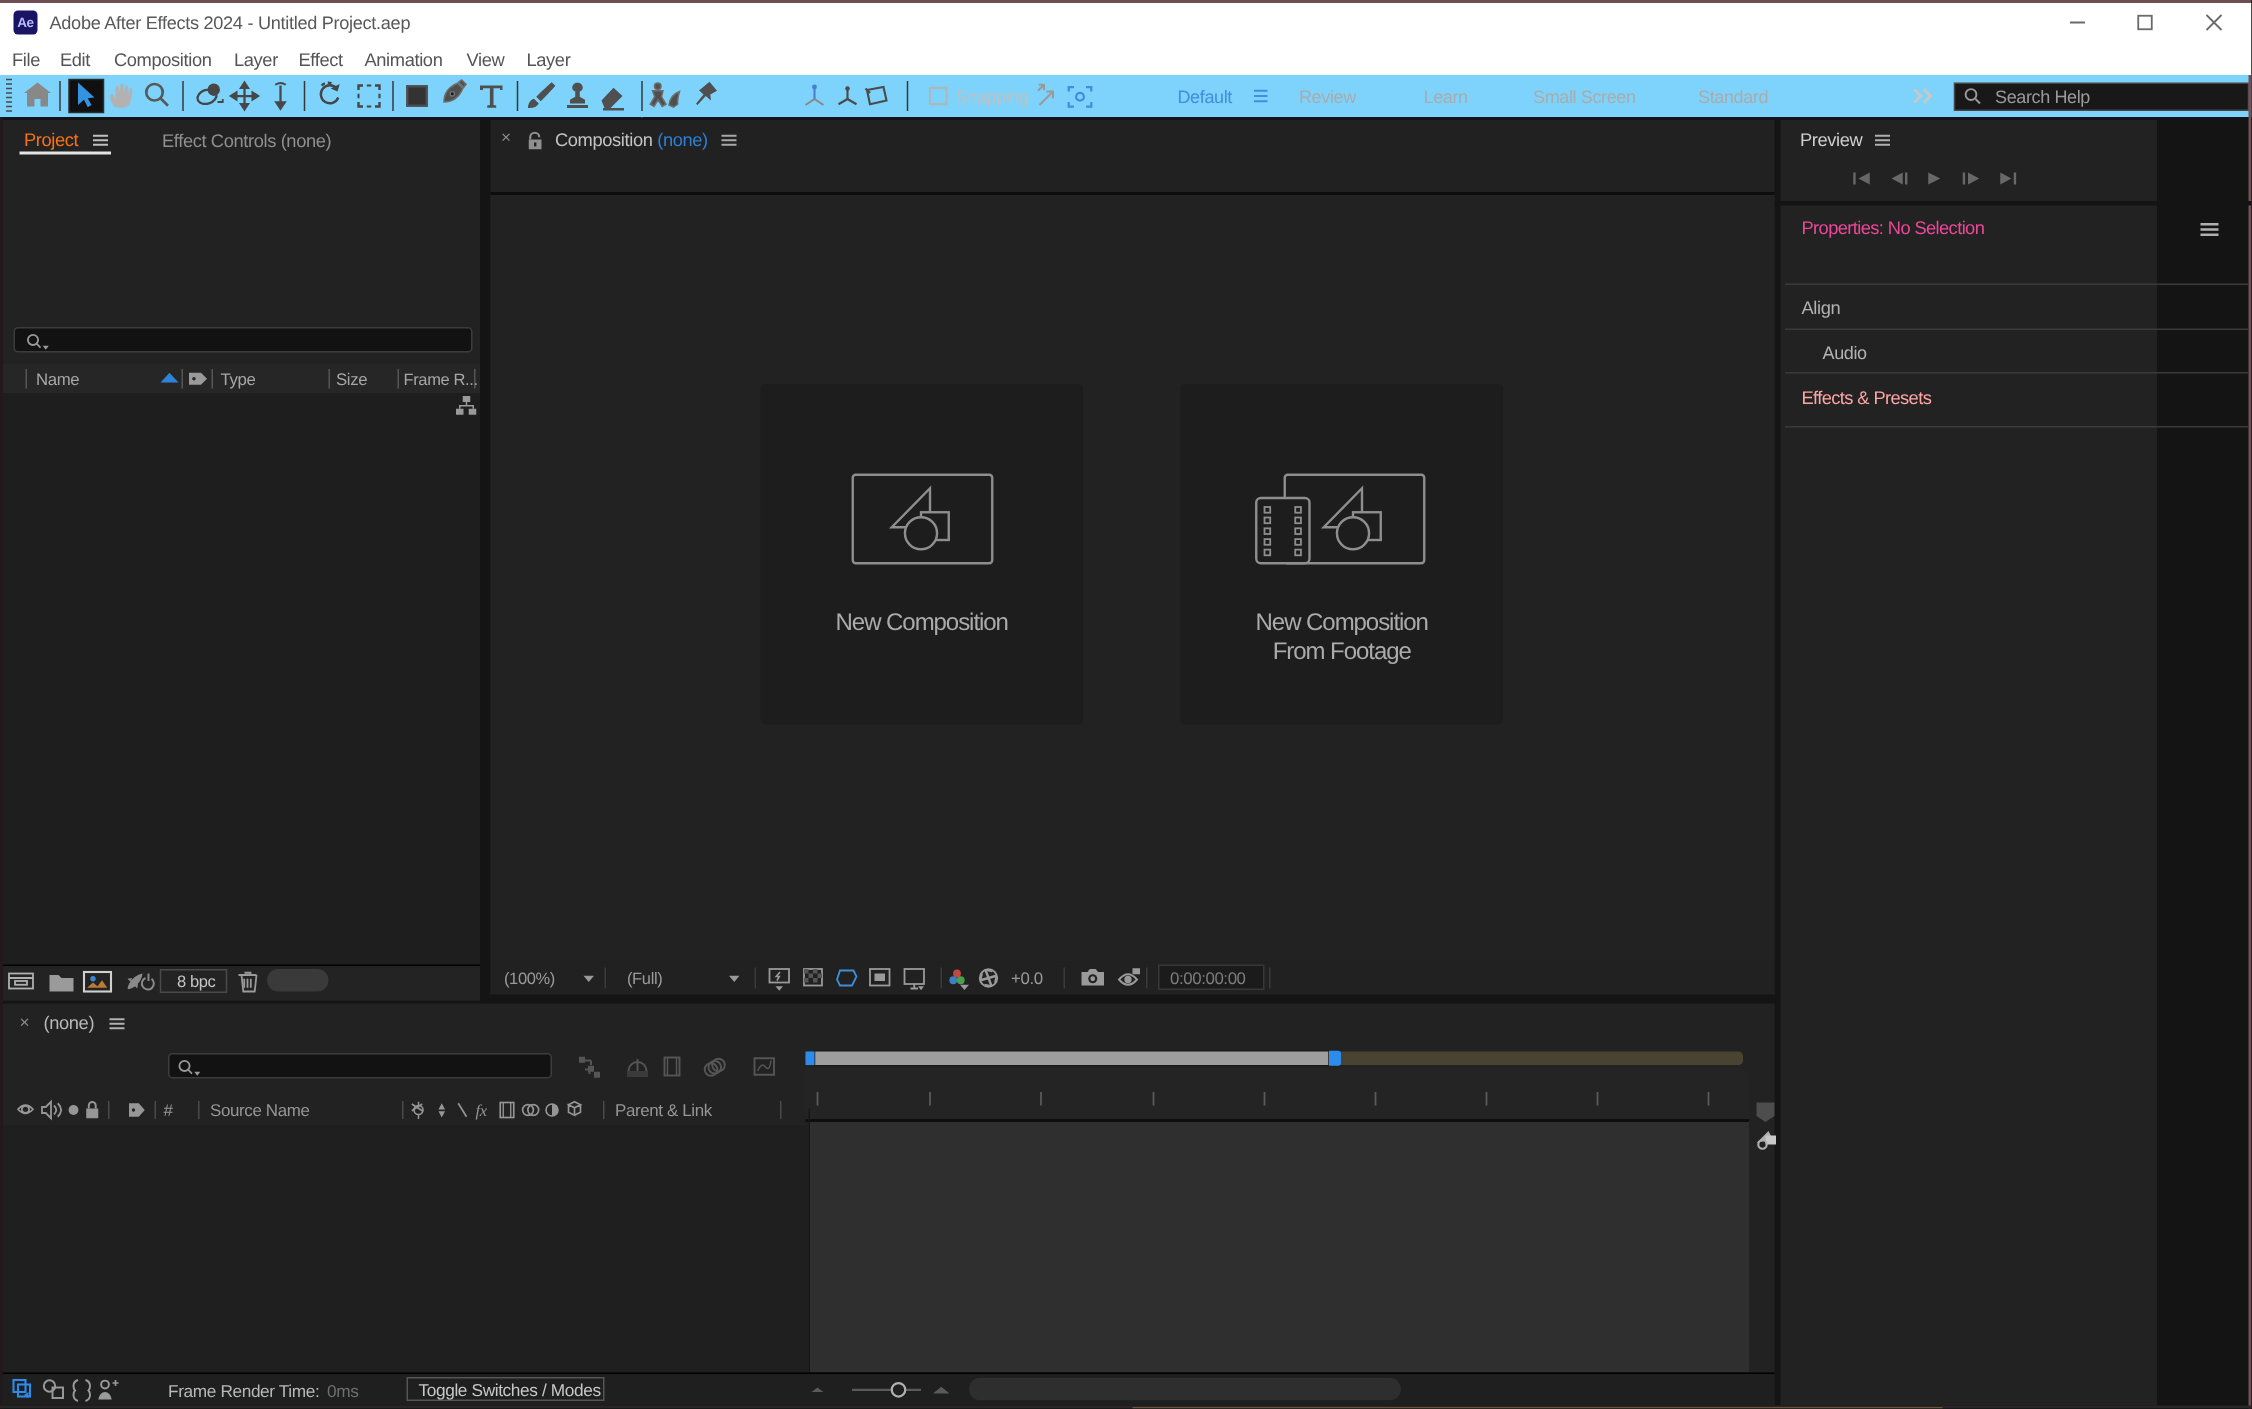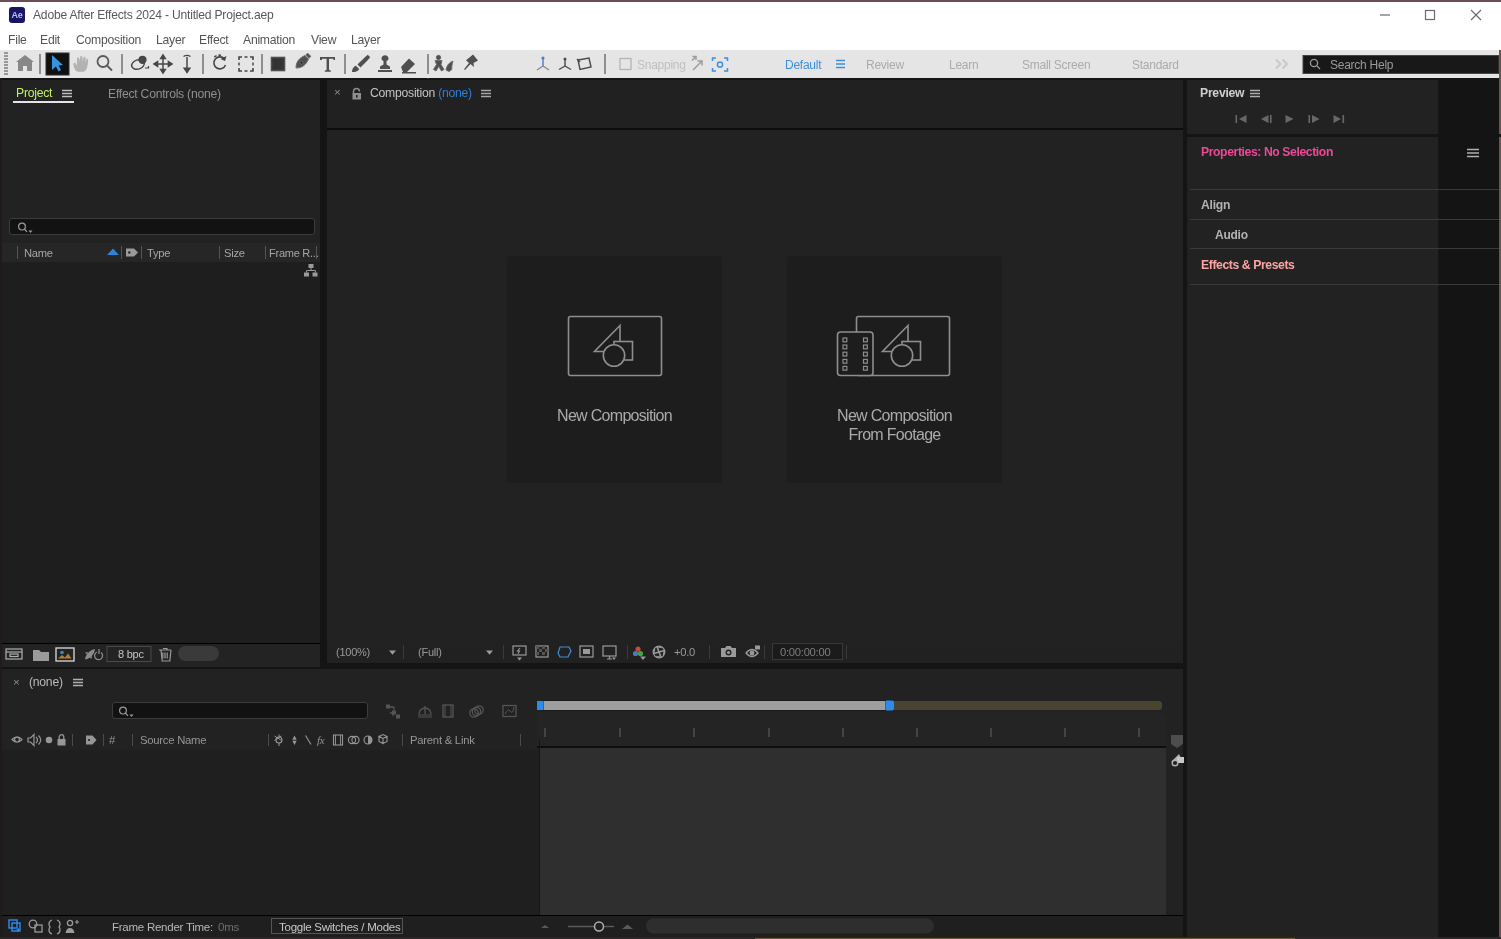--- a/index.html
+++ b/index.html
@@ -29,21 +29,21 @@
 <span style="position:absolute;left:40px;">Edit</span>
 <span style="position:absolute;left:76px;">Composition</span>
 <span style="position:absolute;left:156px;">Layer</span>
 <span style="position:absolute;left:199px;">Effect</span>
 <span style="position:absolute;left:243px;">Animation</span>
 <span style="position:absolute;left:311px;">View</span>
 <span style="position:absolute;left:351px;">Layer</span>
 <span style="position:absolute;left:409px;margin-top:32px;">Help</span>
 </div>
 
-<div class="abs" id="toolbar" style="left:0;top:50px;width:1501px;height:28px;background:#e5e5e5;">
+<div class="abs" id="toolbar" style="left:0;top:50px;width:1501px;height:28px;background:#7dd3fc;">
 <svg width="1501" height="28" viewBox="0 0 1501 28">
   <g stroke="#6e6e6e" fill="#6e6e6e">
 
     <g stroke="#4a4a4a" stroke-width="1">
           <path d="M4 3h4M4 6h4M4 9h4M4 12h4M4 15h4M4 18h4M4 21h4M4 24h4" fill="none"></path>
         </g>
 
     <path d="M25 5 L34 12 L32 12 L32 21 L27 21 L27 16 L23 16 L23 21 L18 21 L18 12 L16 12 Z" fill="#888888" stroke="none"></path>
     <line x1="40" y1="4" x2="40" y2="24" stroke="#383838"></line>
 
@@ -176,21 +176,21 @@
 </svg>
 </div>
 
 <div class="abs" style="left:0;top:78px;width:2px;height:861px;background:#201a1c;"></div>
 <div class="abs" style="left:1499px;top:50px;width:2px;height:889px;background:#6e5258;"></div>
 <div class="abs" style="left:0;top:937px;width:1501px;height:2px;background:#2a2526;"></div>
 <div class="abs" style="left:755px;top:938px;width:540px;height:1px;background:#6a5433;"></div>
 
 <div class="abs" id="leftpanel" style="left:2px;top:80px;width:318px;height:587px;background:#222222;">
 
-  <div class="txt" style="left:14px;top:6px;font-size:12.2px;color:#bef264;">Project</div>
+  <div class="txt" style="left:14px;top:6px;font-size:12.2px;color:#f97316;">Project</div>
   <svg class="abs" style="left:59px;top:9px;" width="12" height="10">
       <path d="M1 1.5h10M1 4.5h10M1 7.5h10" stroke="#c0c0c0" stroke-width="1.3"></path>
     </svg>
   <div class="abs" style="left:11px;top:21px;width:61px;height:2px;background:#e4e4e4;"></div>
   <div class="txt" style="left:106px;top:7px;font-size:12.2px;color:#8f8f8f;">Effect Controls <span style="color:#8f8f8f;">(none)</span></div>
 
   <div class="abs" style="left:7px;top:138px;width:306px;height:17px;background:#121212;border:1px solid #3c3c3c;border-radius:3px;"></div>
   <svg class="abs" style="left:15px;top:142px;" width="18" height="12">
       <g fill="none" stroke="#9a9a9a" stroke-width="1.2">
         <circle cx="5" cy="4.6" r="3.4"></circle>
@@ -376,21 +376,21 @@
         <rect x="428" y="4.5" width="5" height="4" fill="#9a9a9a" stroke="none"></rect>
       </g>
     <line x1="437.5" y1="4" x2="437.5" y2="18" stroke="#3a3a3a"></line>
     <rect x="445.5" y="2.5" width="70" height="16" fill="#1b1b1b" stroke="#383838"></rect>
       <text x="453" y="15" font-size="11.2" fill="#7d7d7d" font-family="Liberation Sans">0:00:00:00</text>
     <line x1="519.5" y1="4" x2="519.5" y2="18" stroke="#3a3a3a"></line>
   </svg>
   <div class="abs" style="left:0;top:583px;width:856px;height:3px;background:#141414;"></div>
 </div>
 
-<div class="abs" id="rightpanel" style="left:1187px;top:80px;width:251px;height:857px;background:#222222;font-weight:bold;">
+<div class="abs" id="rightpanel" style="left:1187px;top:80px;width:251px;height:857px;background:#222222;">
 
   <div class="txt" style="left:13px;top:6px;font-size:12.2px;color:#cfcfcf;">Preview</div>
   <svg class="abs" style="left:62px;top:9px;" width="12" height="10">
       <path d="M1 1.5h10M1 4.5h10M1 7.5h10" stroke="#b0b0b0" stroke-width="1.3"></path>
     </svg>
   <svg class="abs" style="left:45px;top:32px;" width="160" height="14" viewBox="0 0 160 14">
     <g fill="#686868">
       <path d="M3.5 3 v8 h1.6 v-8 z M14.5 3 L7 7 L14.5 11 Z"></path>
       <path d="M36.5 3 L29 7 L36.5 11 Z M38 3 h1.6 v8 h-1.6 z"></path>
       <path d="M53.5 3 L61.5 7 L53.5 11 Z"></path>

